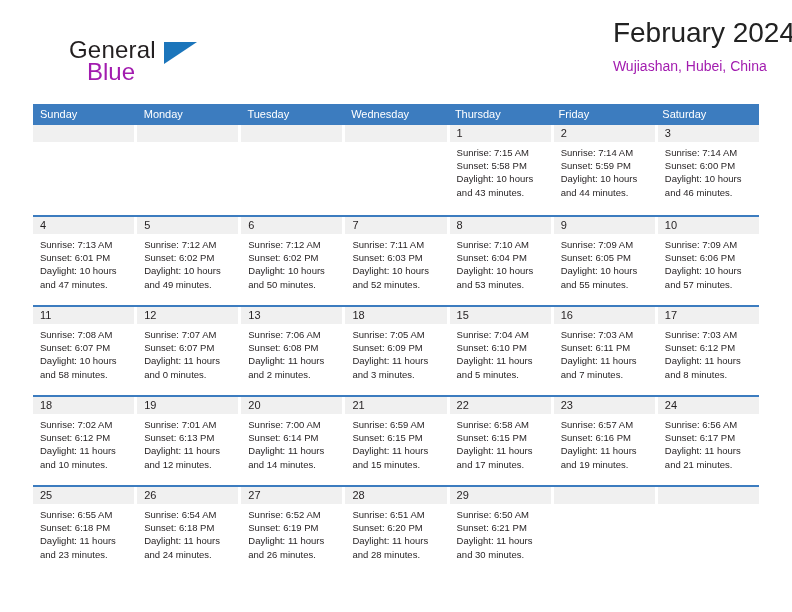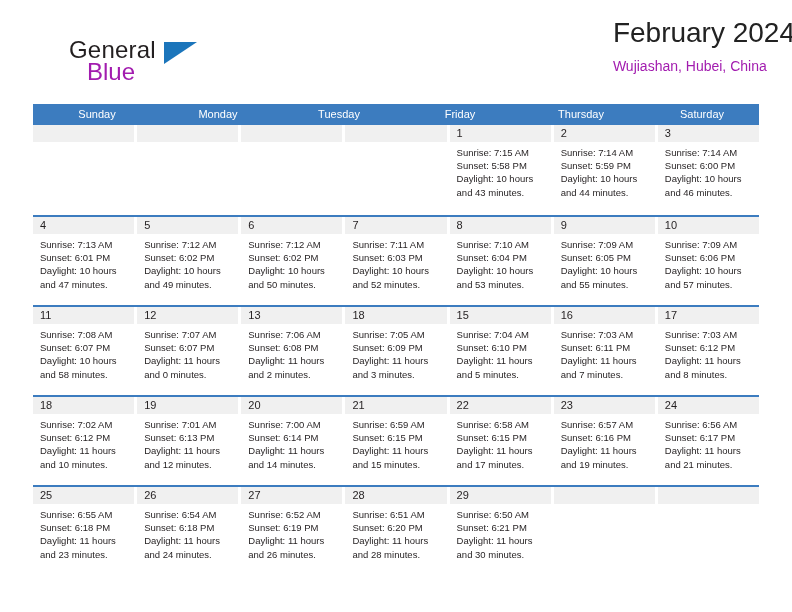--- a/index.html
+++ b/index.html
@@ -98,21 +98,20 @@
     background: #3c7cbf;
   }
   .dow-cell {
     flex: 1 1 0;
     color: #ffffff;
     font-size: 11px;
     line-height: 21px;
     padding-left: 7px;
     box-sizing: border-box;
     white-space: nowrap;
-    text-align: center;
   }
 
   .week-row {
     display: flex;
     width: 726px;
     height: 90px;
     border-top: 2px solid #3c7cbf;
     box-sizing: border-box;
   }
   .week-row.first {
@@ -166,22 +165,23 @@
       <div class="cal-title">February 2024</div>
       <div class="cal-subtitle">Wujiashan, Hubei, China</div>
     </div>
   </div>
 
   <div class="calendar">
     <div class="dow-row" id="dow-row">
         <div class="dow-cell">Sunday</div>
         <div class="dow-cell">Monday</div>
         <div class="dow-cell">Tuesday</div>
+        <div class="dow-cell">Wednesday</div>
+        <div class="dow-cell">Thursday</div>
         <div class="dow-cell">Friday</div>
-        <div class="dow-cell">Thursday</div>
         <div class="dow-cell">Saturday</div>
       </div>
     <div id="weeks-container">
         <div class="week-row first">
           <div class="day-cell empty">
             <div class="day-num-band"></div>
             <div class="day-info"></div>
           </div>
           <div class="day-cell empty">
             <div class="day-num-band"></div>

